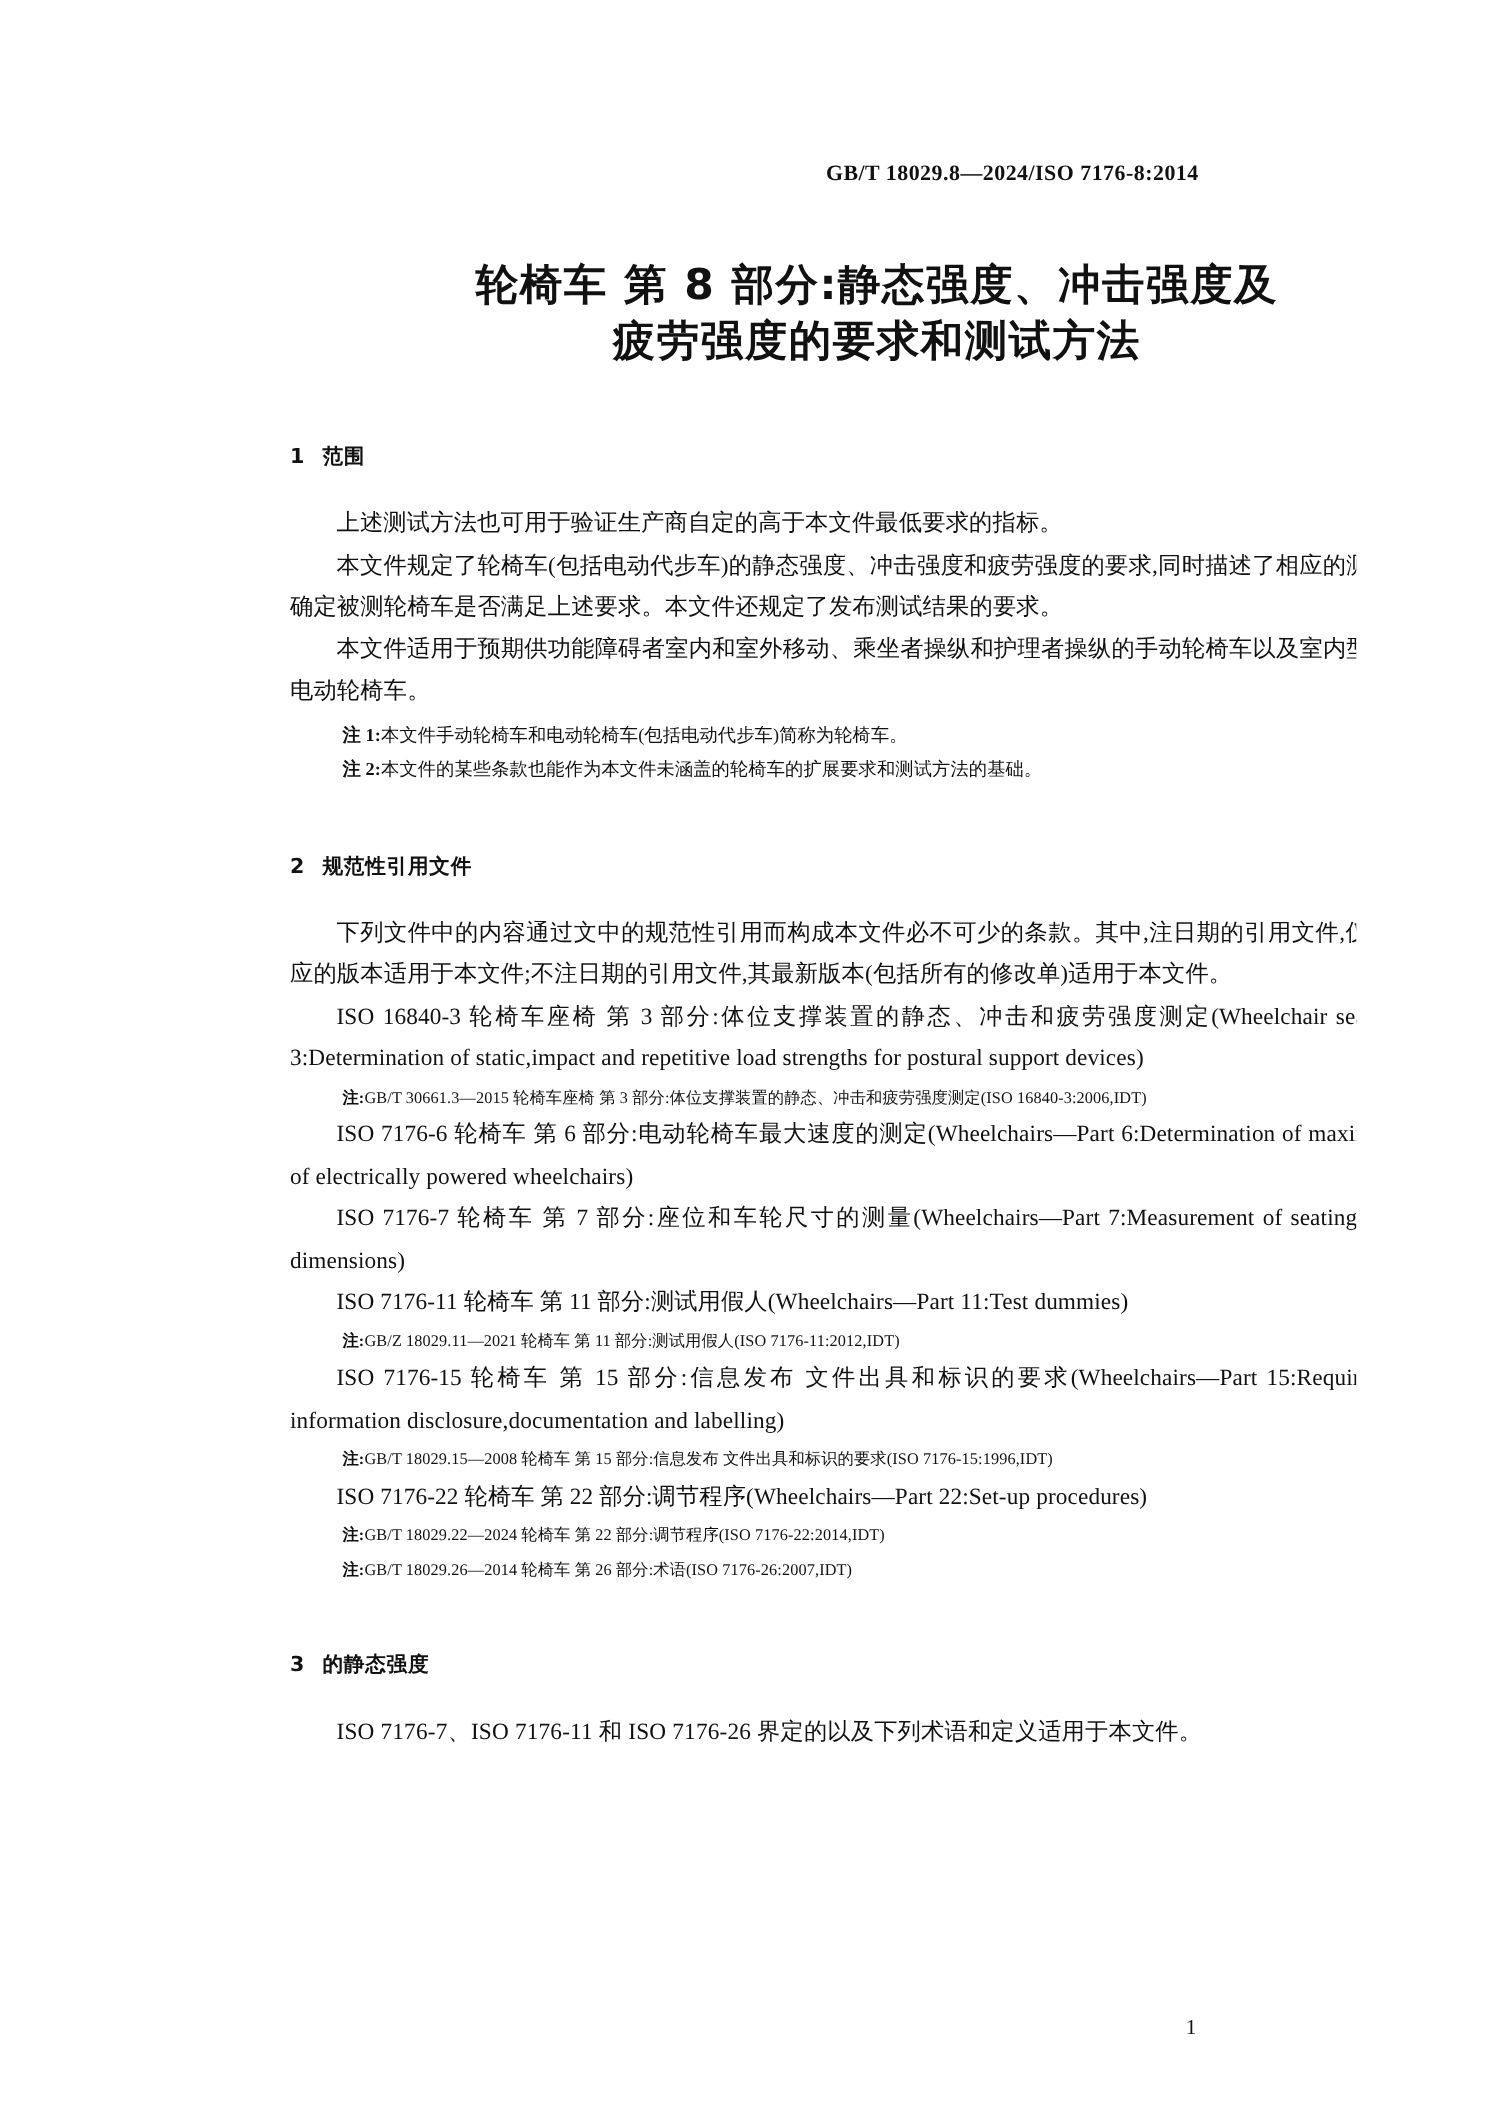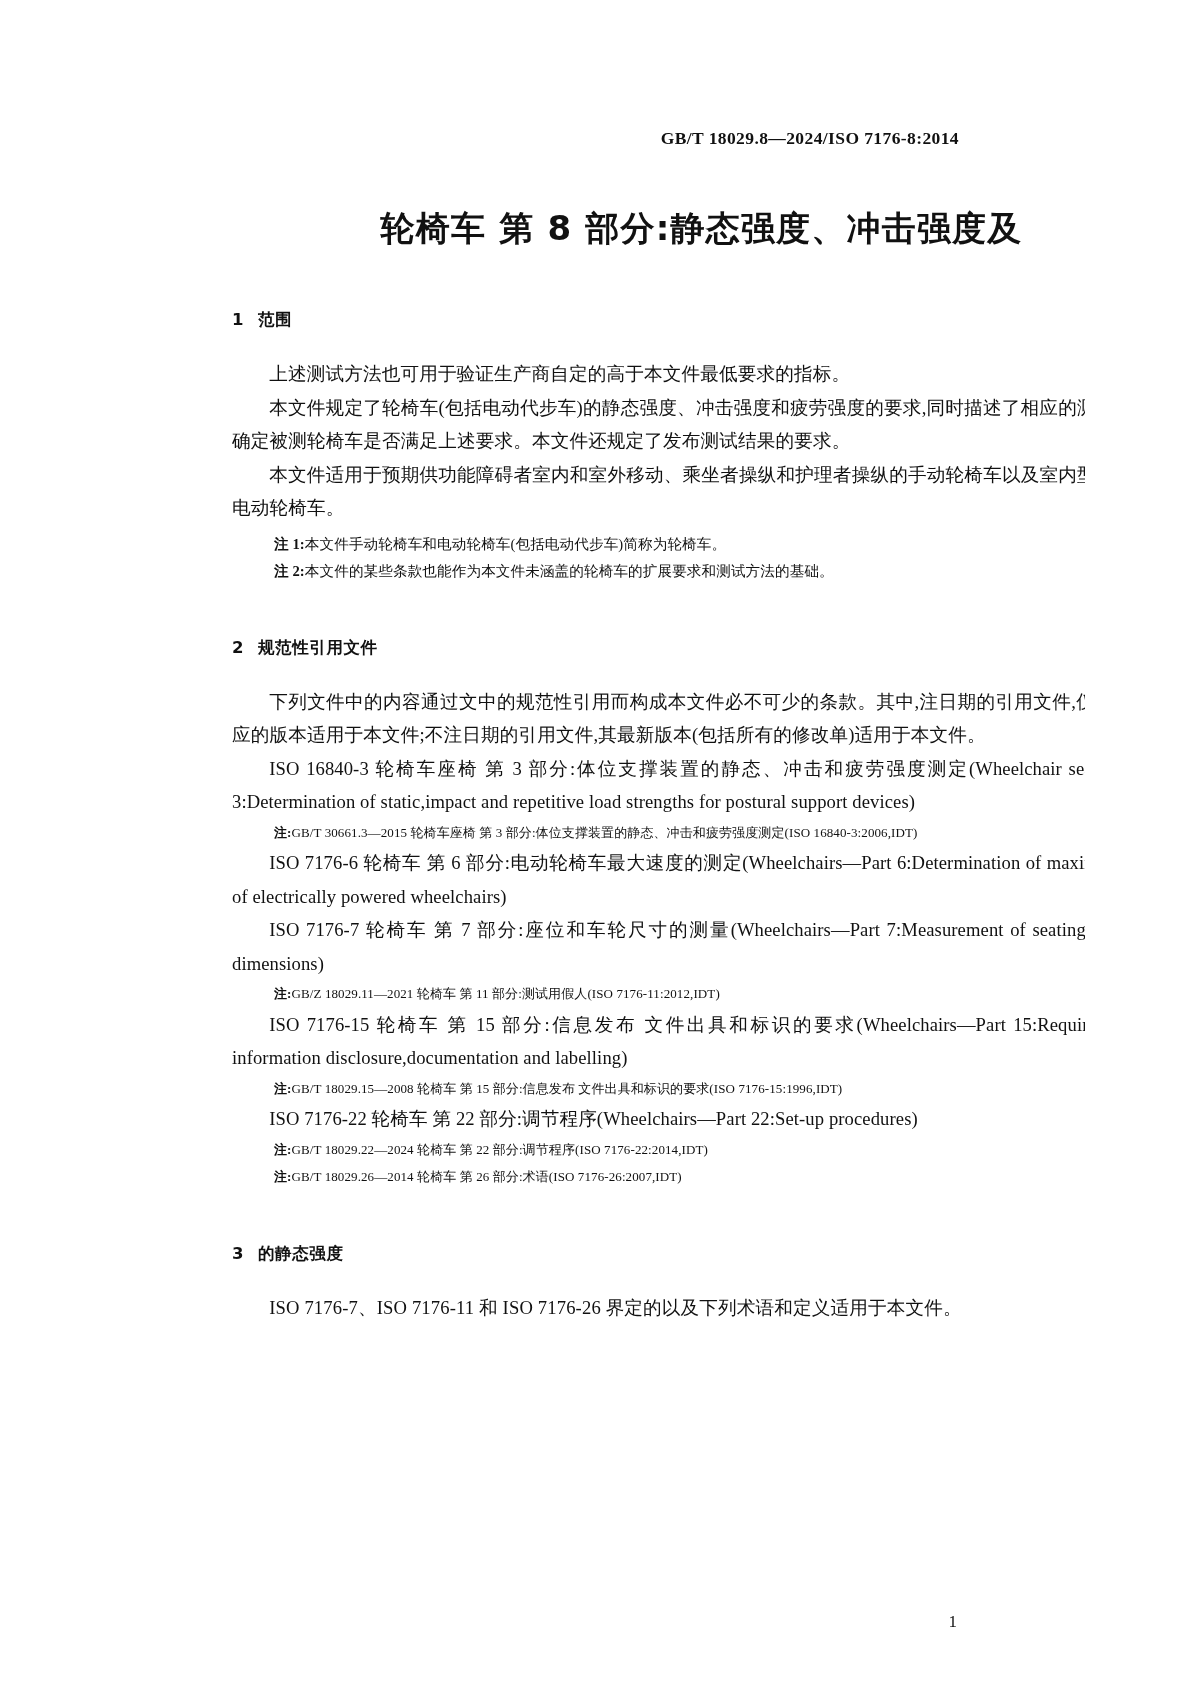--- a/index.html
+++ b/index.html
@@ -129,20 +129,21 @@
 <div class="page">
 
   <div class="runhead">
     <span class="b">GB/T  18029.8—2024/ISO 7176-8:2014</span>
   </div>
 
   <div class="content">
 
     <h1 class="doc-title">
       <span class="ln">轮椅车    第 8 部分:静态强度、冲击强度及</span>
+      <span class="ln">疲劳强度的要求和测试方法</span>
     </h1>
 
     <div class="sp-before-clause"></div>
 
     <div class="clause">
       <span class="num">1</span><span>范围</span>
     </div>
 
     <div class="sp-after-clause"></div>
 
@@ -171,20 +172,21 @@
 
     <p class="ref">ISO 16840-3    轮椅车座椅    第 3 部分:体位支撑装置的静态、冲击和疲劳强度测定(Wheelchair seating—Part 3:Determination of static,impact and repetitive load strengths for postural support devices)</p>
     <p class="refnote">
       <span class="lbl">注:</span><span>GB/T 30661.3—2015    轮椅车座椅    第 3 部分:体位支撑装置的静态、冲击和疲劳强度测定(ISO 16840-3:2006,IDT)</span>
     </p>
 
     <p class="ref">ISO 7176-6    轮椅车    第 6 部分:电动轮椅车最大速度的测定(Wheelchairs—Part 6:Determination of maximum speed of electrically powered wheelchairs)</p>
 
     <p class="ref">ISO 7176-7    轮椅车    第 7 部分:座位和车轮尺寸的测量(Wheelchairs—Part 7:Measurement of seating and wheel dimensions)</p>
 
+    <p class="ref">ISO 7176-11    轮椅车    第 11 部分:测试用假人(Wheelchairs—Part 11:Test dummies)</p>
     <p class="refnote">
       <span class="lbl">注:</span><span>GB/Z 18029.11—2021    轮椅车    第 11 部分:测试用假人(ISO 7176-11:2012,IDT)</span>
     </p>
 
     <p class="ref">ISO 7176-15    轮椅车    第 15 部分:信息发布    文件出具和标识的要求(Wheelchairs—Part 15:Requirements for information disclosure,documentation and labelling)</p>
     <p class="refnote">
       <span class="lbl">注:</span><span>GB/T 18029.15—2008    轮椅车    第 15 部分:信息发布    文件出具和标识的要求(ISO 7176-15:1996,IDT)</span>
     </p>
 
     <p class="ref">ISO 7176-22    轮椅车    第 22 部分:调节程序(Wheelchairs—Part 22:Set-up procedures)</p>

